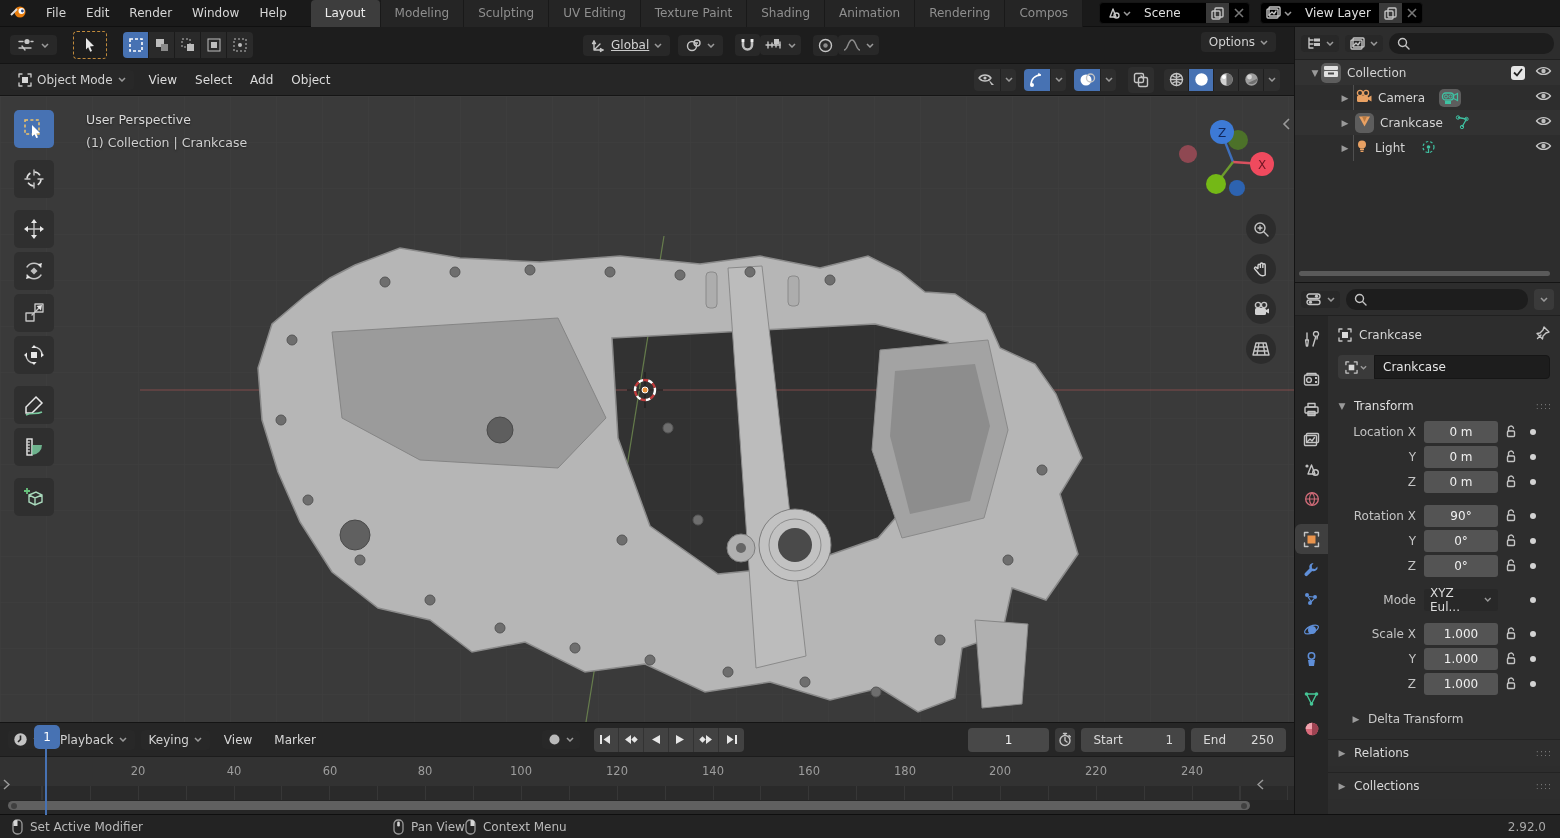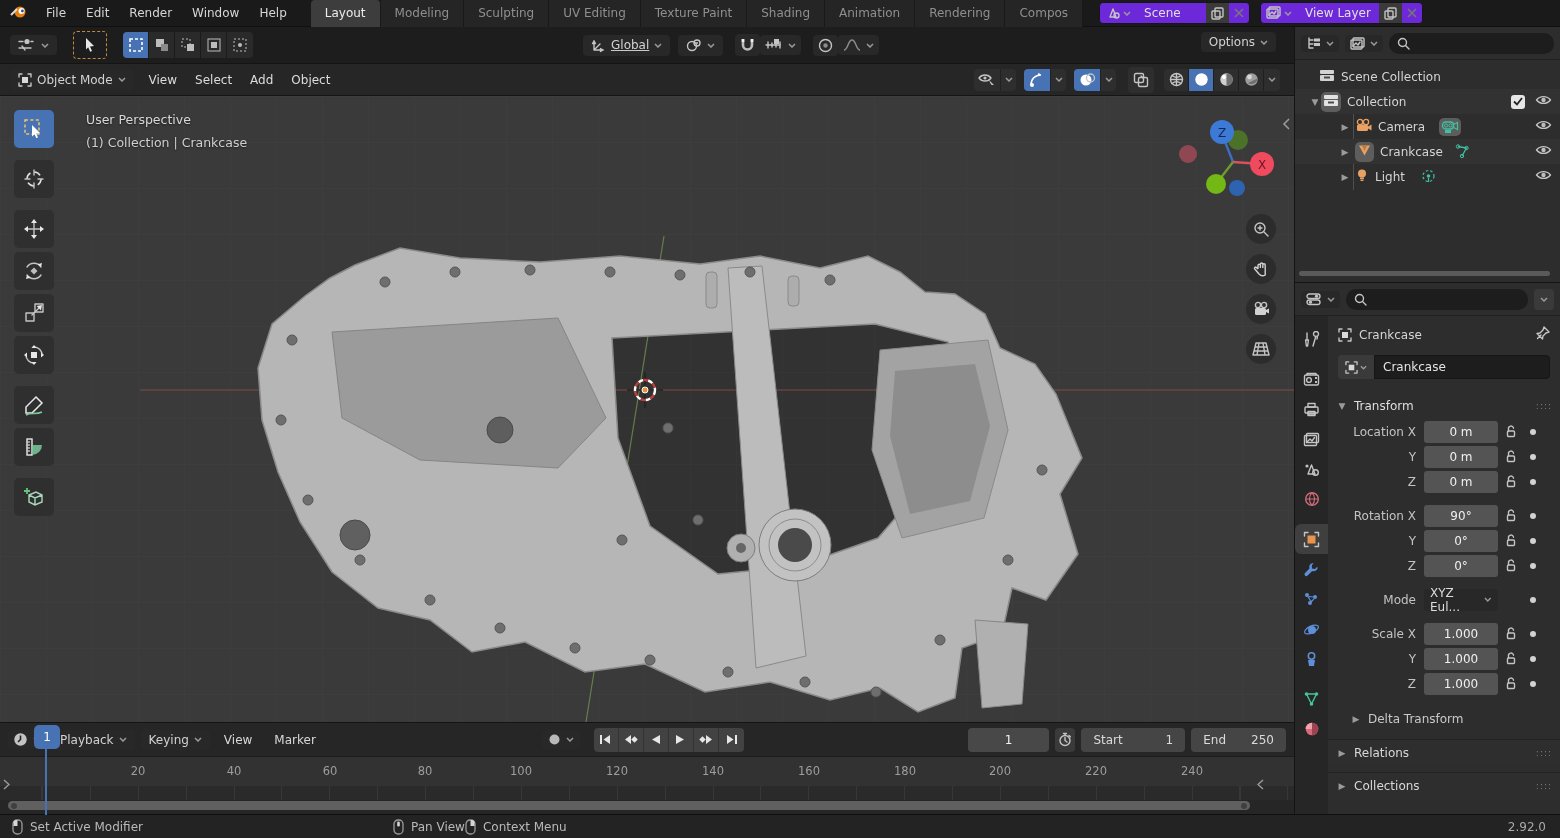--- a/index.html
+++ b/index.html
@@ -12,21 +12,21 @@
   .chev { stroke:#9a9a9a; fill:none; stroke-width:1.5; }
   .pill { display:inline-flex; align-items:center; gap:5px; background:#282828; border-radius:4px; padding:3px 8px; color:#d2d2d2; }
   .flex { display:flex; align-items:center;text-decoration:underline; }
 
   
   .topbar { position:absolute; left:0; top:0; width:1560px; height:27px; background:#1a1a1a; display:flex; align-items:center; border-bottom:1px solid #101010; }
   .topbar .menu { padding:0 10px; color:#d6d6d6; line-height:26px; cursor:default; }
   .tabs { display:flex; height:27px; margin-left:14px; }
   .tab { padding:0 14px; line-height:27px; background:#252525; color:#8f8f8f; border-right:1px solid #191919; }
   .tab.active { background:#3d3d3d; color:#ececec; border-radius:4px 4px 0 0; }
-  .idblock { display:flex; align-items:center; height:22px; background:#6d28d9; border:1px solid #161616; border-radius:4px; margin-left:10px; overflow:hidden; }
+  .idblock { display:flex; align-items:center; height:22px; background:#000000; border:1px solid #161616; border-radius:4px; margin-left:10px; overflow:hidden; }
   .idblock .seg { display:flex; align-items:center; gap:2px; padding:0 5px; height:100%; }
   .idblock .seg.btnish { background:#3a3a3a; }
   .idblock .txt { padding:0 8px; color:#e0e0e0; min-width:70px; }
 
   
   .toolsettings { position:absolute; left:0; top:27px; width:1294px; height:37px; background:#1d1d1d; display:flex; align-items:center; border-bottom:1px solid #141414; }
   .ts-btn { display:inline-flex; align-items:center; justify-content:center; height:26px; border-radius:4px; background:transparent; }
   .activetool { width:34px; height:28px; border:1px dashed #c08a3c; border-radius:4px; margin-left:16px; display:flex; align-items:center; justify-content:center; }
   .selmode { display:flex; margin-left:16px; }
   .selmode .sm { width:26px; height:26px; display:flex; align-items:center; justify-content:center; background:#2a2a2a; border-right:1px solid #1b1b1b; }
@@ -612,28 +612,20 @@
           </svg>
       </span>
       <span class="ol-search">
         <svg width="13" height="13" viewBox="0 0 13 13">
             <circle class="ic" cx="5.5" cy="5.5" r="4"></circle>
             <path class="ic" d="M8.5 8.5 L12 12"></path>
           </svg>
       </span>
     </div>
 
-    <div class="ol-row" style="margin-top:4px">
-      <span style="margin-left:24px"><svg width="16" height="13" viewBox="0 0 16 13">
-            <rect x="1" y="1" width="14" height="4" rx="1" fill="#d2d2d2"></rect>
-            <rect x="1" y="6" width="14" height="6" rx="1" fill="#d2d2d2"></rect>
-            <rect x="5" y="7.5" width="6" height="2" fill="#4a4a4a"></rect>
-          </svg></span>
-      <span class="ol-label">Scene Collection</span>
-    </div>
 
     <div class="ol-row alt">
       <span class="exp" style="margin-left:14px">▼</span>
       <span class="sel-ic"><svg width="16" height="13" viewBox="0 0 16 13">
             <rect x="1" y="1" width="14" height="4" rx="1" fill="#e2e2e2"></rect>
             <rect x="1" y="6" width="14" height="6" rx="1" fill="#e2e2e2"></rect>
             <rect x="5" y="7.5" width="6" height="2" fill="#4a4a4a"></rect>
           </svg></span>
       <span class="ol-label">Collection</span>
       <span class="ol-right">

